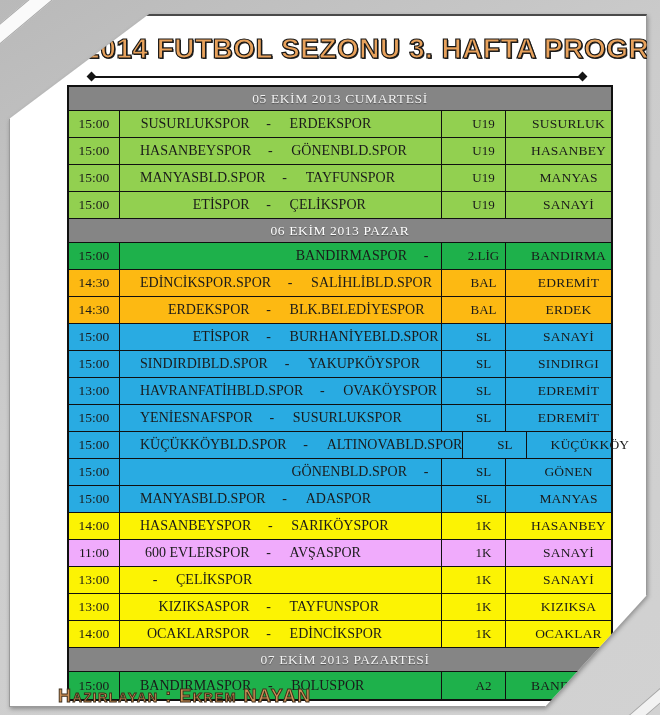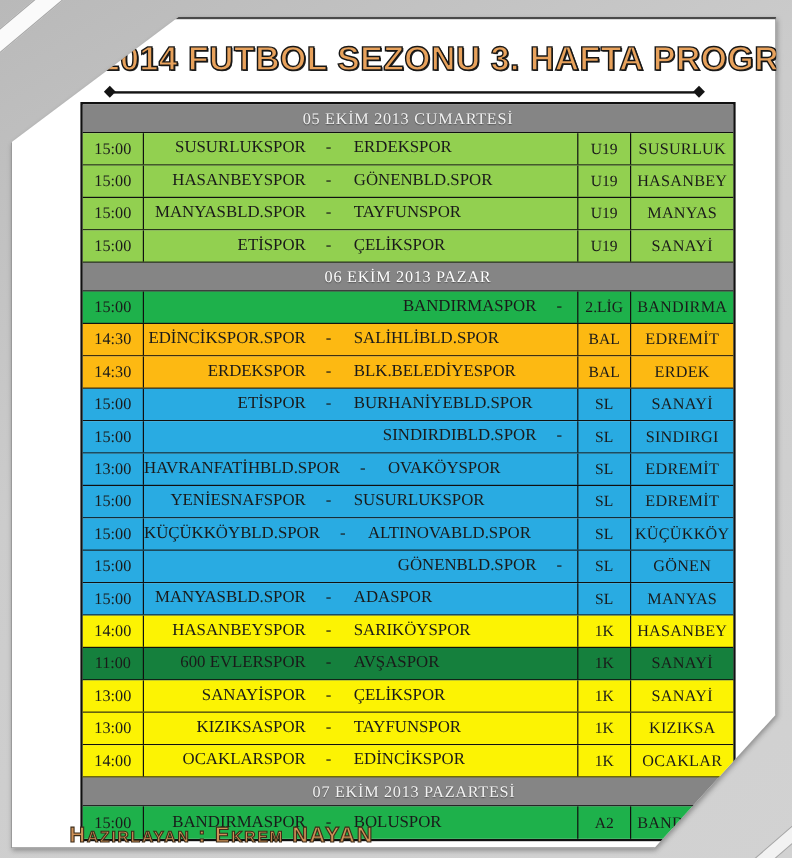--- a/index.html
+++ b/index.html
@@ -46,21 +46,21 @@
     position:absolute;left:57px;top:69px;width:546px;
     border:2px solid #101010;box-sizing:border-box;
     font-family:"Liberation Serif",serif;color:#1a1a1a;
   }
   .row{display:flex;align-items:stretch;border-bottom:1px solid #101010;box-sizing:border-box;}
   .row:last-child{border-bottom:none;}
   .row.day{height:24px;align-items:center;justify-content:center;}
   .row.day .day-label{
     font-size:13.5px;letter-spacing:.6px;text-shadow:0 1px 1px rgba(0,0,0,.4);
   }
-  .row.match{height:27px;}
+  .row.match{height:27px;gap:20px;}
   .c{display:flex;align-items:center;box-sizing:border-box;border-right:1px solid #101010;}
   .c:last-child{border-right:none;}
   .time{flex:0 0 51px;justify-content:center;font-size:13.5px;}
   .match-col{flex:1;font-size:14px;}
   .match-col .home{flex:1 1 42%;text-align:right;padding-right:4px;white-space:nowrap;}
   .match-col .dash{flex:0 0 30px;text-align:center;}
   .match-col .away{flex:1 1 58%;text-align:left;padding-left:6px;white-space:nowrap;}
   .league{flex:0 0 44px;justify-content:center;font-size:13px;}
   .venue{flex:0 0 85px;justify-content:center;font-size:13.5px;letter-spacing:.2px;}
   .footer{
@@ -171,20 +171,21 @@
       <span class="away">BURHANİYEBLD.SPOR</span>
     </span>
     <span class="c league">SL</span>
     <span class="c venue">SANAYİ</span>
   </div>
         <div class="row match" style="background: rgb(41, 171, 226); color: rgb(26, 26, 26);">
     <span class="c time">15:00</span>
     <span class="c match-col">
       <span class="home">SINDIRDIBLD.SPOR</span>
       <span class="dash">-</span>
+      <span class="away">YAKUPKÖYSPOR</span>
     </span>
     <span class="c league">SL</span>
     <span class="c venue">SINDIRGI</span>
   </div>
         <div class="row match" style="background: rgb(41, 171, 226); color: rgb(26, 26, 26);">
     <span class="c time">13:00</span>
     <span class="c match-col">
       <span class="home">HAVRANFATİHBLD.SPOR</span>
       <span class="dash">-</span>
       <span class="away">OVAKÖYSPOR</span>
@@ -234,34 +235,33 @@
         <div class="row match" style="background: rgb(252, 243, 3); color: rgb(26, 26, 26);">
     <span class="c time">14:00</span>
     <span class="c match-col">
       <span class="home">HASANBEYSPOR</span>
       <span class="dash">-</span>
       <span class="away">SARIKÖYSPOR</span>
     </span>
     <span class="c league">1K</span>
     <span class="c venue">HASANBEY</span>
   </div>
-        <div class="row match" style="background: #15803d; color: rgb(26, 26, 26);">
+        <div class="row match" style="background: #f0abfc; color: rgb(26, 26, 26);">
     <span class="c time">11:00</span>
     <span class="c match-col">
       <span class="home">600 EVLERSPOR</span>
       <span class="dash">-</span>
       <span class="away">AVŞASPOR</span>
     </span>
     <span class="c league">1K</span>
     <span class="c venue">SANAYİ</span>
   </div>
         <div class="row match" style="background: rgb(252, 243, 3); color: rgb(26, 26, 26);">
     <span class="c time">13:00</span>
     <span class="c match-col">
-      <span class="home">SANAYİSPOR</span>
       <span class="dash">-</span>
       <span class="away">ÇELİKSPOR</span>
     </span>
     <span class="c league">1K</span>
     <span class="c venue">SANAYİ</span>
   </div>
         <div class="row match" style="background: rgb(252, 243, 3); color: rgb(26, 26, 26);">
     <span class="c time">13:00</span>
     <span class="c match-col">
       <span class="home">KIZIKSASPOR</span>

